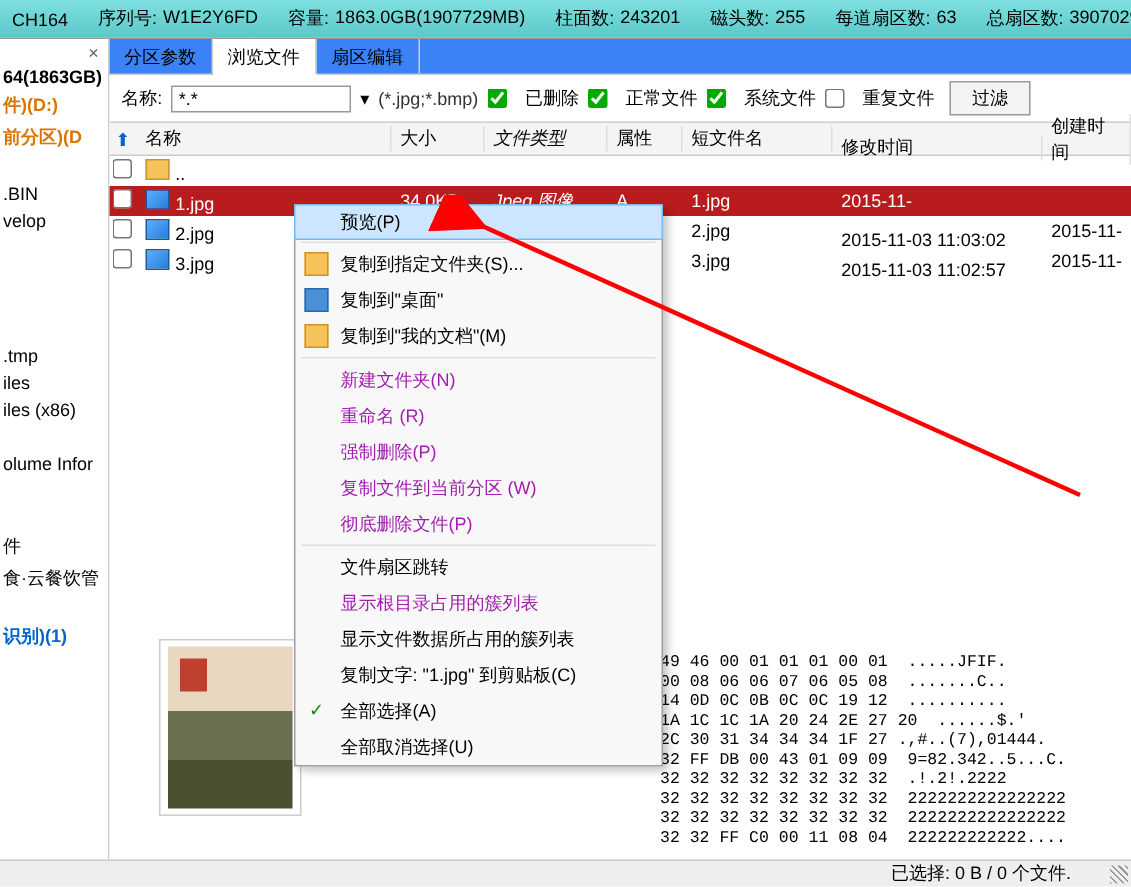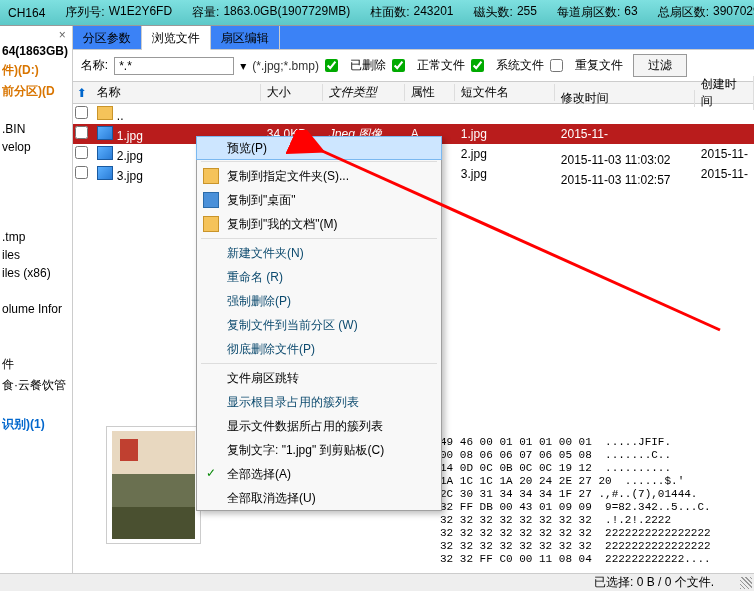--- a/index.html
+++ b/index.html
@@ -39,21 +39,21 @@
 .file-row .icon { width: 16px; height: 14px; margin-right: 4px; display: inline-block; }
 .file-row.selected { background: #b91c1c; color: #fff; }
 .file-row .cell { overflow: hidden; white-space: nowrap; padding: 0 6px; }
 
 .folder-icon { background: #f5c35a; border: 1px solid #c9942a; }
 .img-icon { background: linear-gradient(135deg,#5bb0ff,#2a7cd6); border: 1px solid #1a5aa0; }
 
 .context-menu { position: absolute; left: 196px; top: 136px; width: 246px; background: #f8f8f8; border: 1px solid #a0a0a0; box-shadow: 3px 3px 6px rgba(0,0,0,0.25); z-index: 50; }
 .context-menu .cm-item { display: flex; align-items: center; height: 24px; padding: 0 8px 0 30px; position: relative; cursor: pointer; }
 .context-menu .cm-item.highlight { background: #cde6ff; border: 1px solid #7ab8f0; margin: -1px; }
-.context-menu .cm-item.disabled { color: #0c4a6e; cursor: default; }
+.context-menu .cm-item.disabled { color: #a21caf; cursor: default; }
 .context-menu .cm-sep { height: 1px; background: #ddd; margin: 2px 4px; }
 .context-menu .cm-icon { position: absolute; left: 6px; width: 16px; height: 16px; }
 .cm-icon.folder { background: #f5c35a; border: 1px solid #c9942a; }
 .cm-icon.monitor { background: #4a90d9; border: 1px solid #2a6aa8; }
 .cm-icon.docs { background: #f5c35a; border: 1px solid #c9942a; }
 .cm-icon.check { color: #0a8a0a; text-align: center; line-height: 14px; }
 
 .preview-box { position: absolute; left: 106px; top: 426px; width: 95px; height: 118px; border: 1px solid #ccc; background: #fff; display: flex; align-items: center; justify-content: center; }
 .preview-box .thumb { width: 83px; height: 108px; background: linear-gradient(#e8d8c0 40%, #6a7050 40% 70%, #4a5030 70%); position: relative; }
 .preview-box .thumb::before { content: ""; position: absolute; top: 8px; left: 8px; width: 18px; height: 22px; background: #c04030; }

